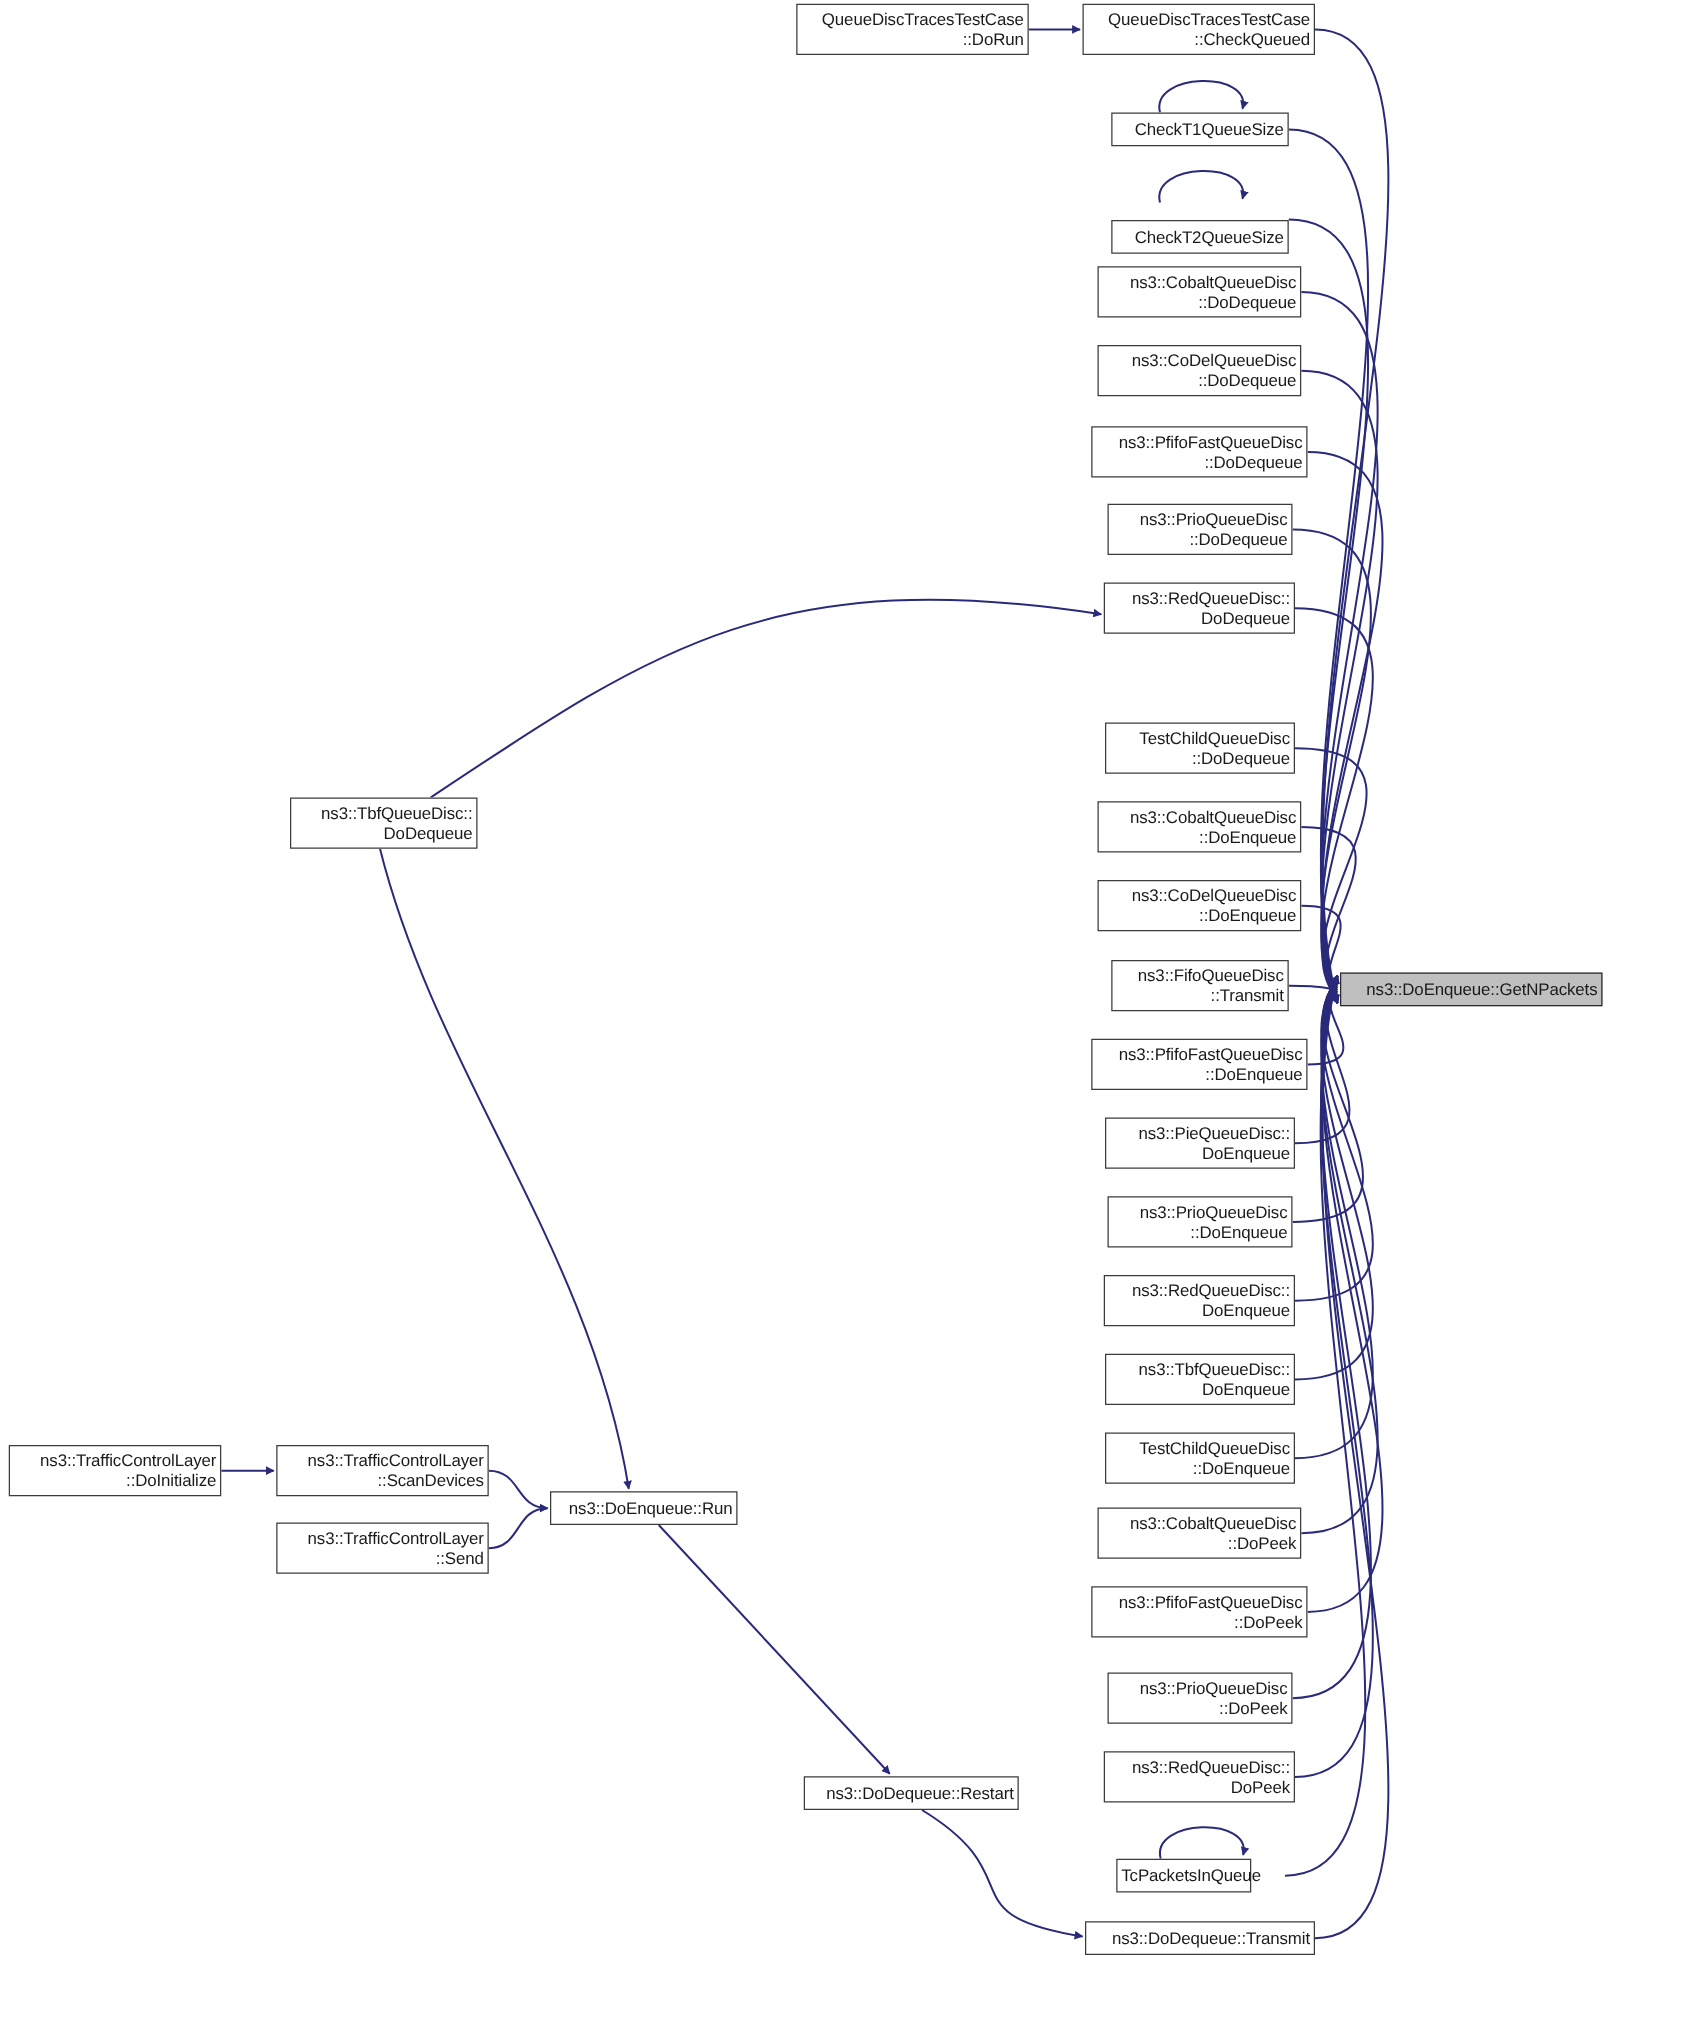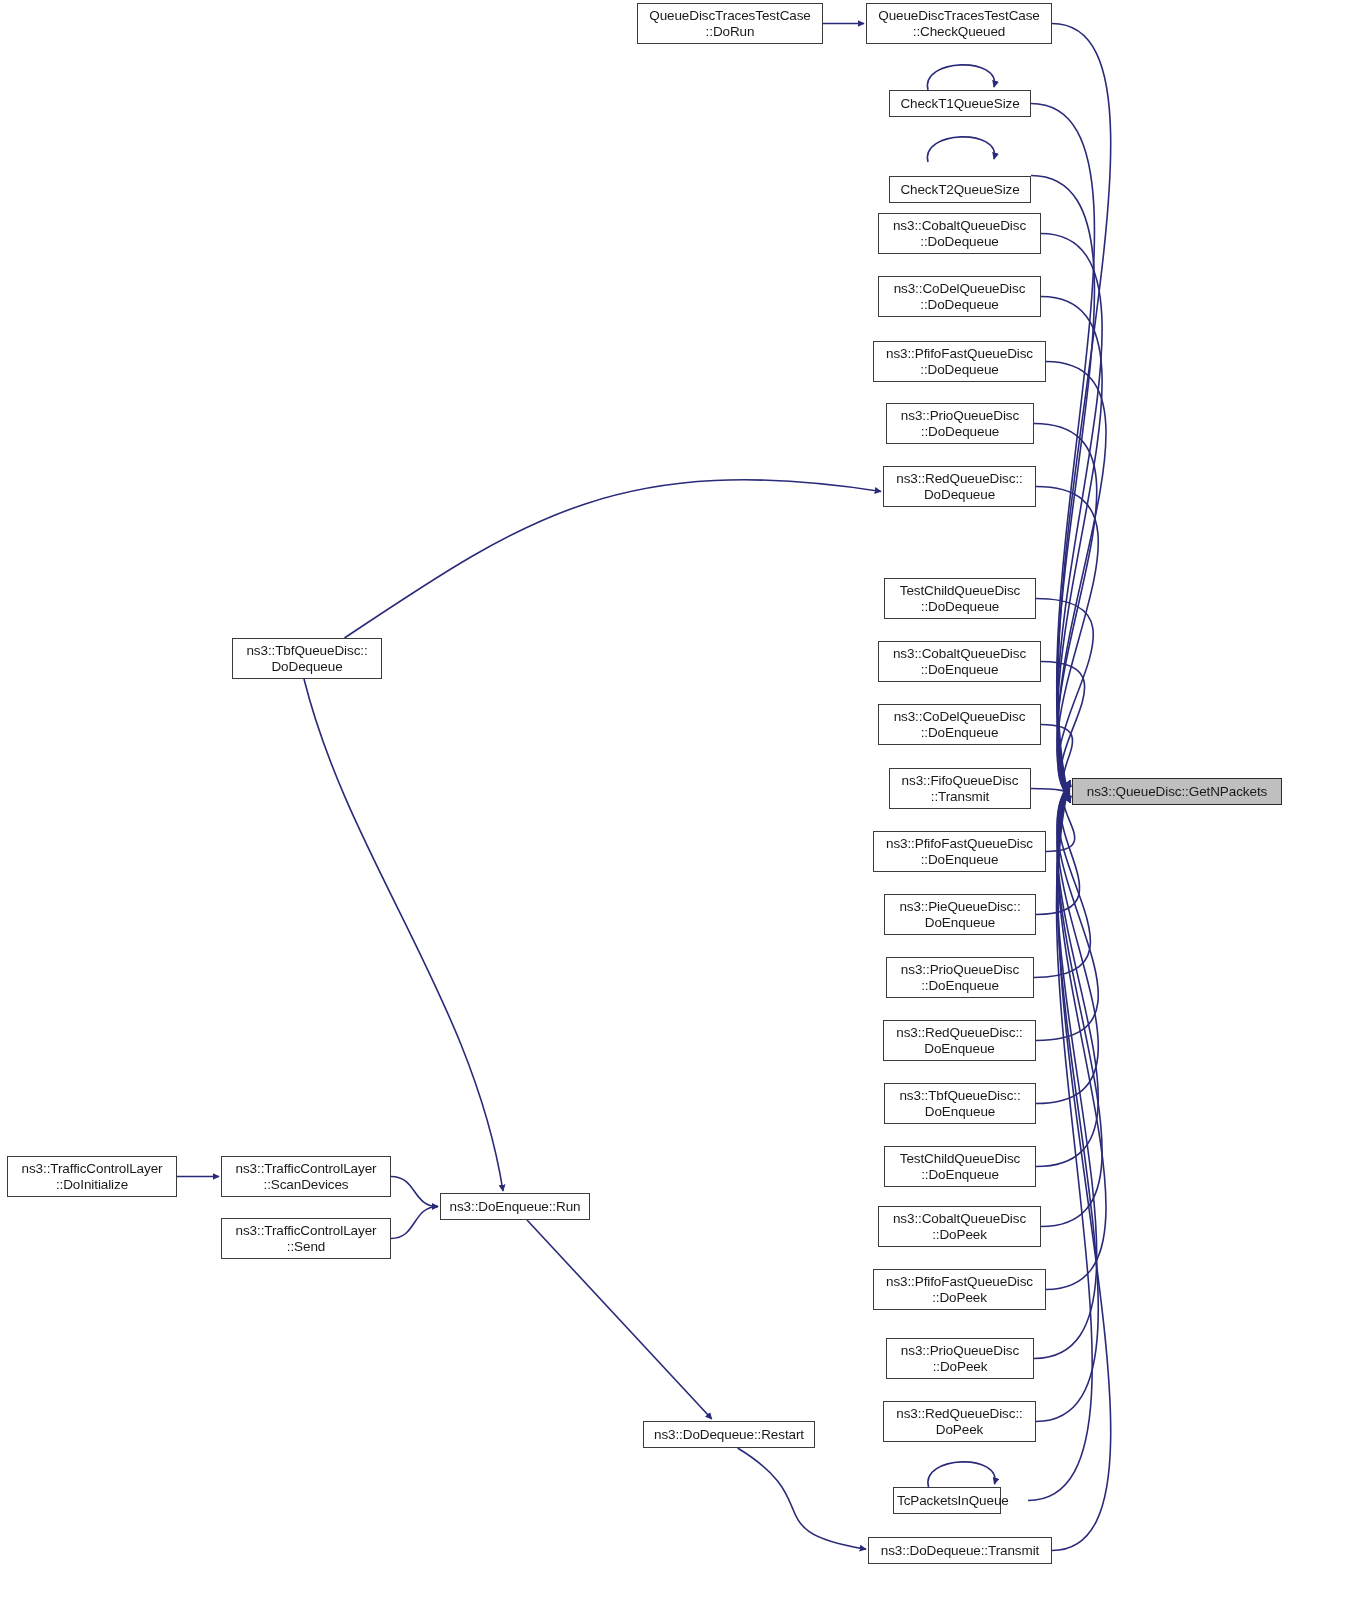--- a/index.html
+++ b/index.html
@@ -41,20 +41,21 @@
   }
   .node.highlight {
     background: #bfbfbf;
     border-color: #2b2b2b;
   }
   .node-label {
     display: block;
     width: 100%;
     padding: 0 3px;
     box-sizing: border-box;
+    text-align: right;
   }
 </style>
 </head>
 <body>
 
 <div id="graph">
   <svg id="edge-layer" viewBox="0 0 1357 1621" width="1357" height="1621" xmlns="http://www.w3.org/2000/svg">
       <defs>
         <marker id="ah" viewBox="0 0 10 10" refX="9" refY="5" markerWidth="7" markerHeight="7" orient="auto" markerUnits="userSpaceOnUse">
           <path d="M 0 0 L 10 5 L 0 10 z" fill="#2a2a7a"></path>
@@ -145,14 +146,14 @@
     <div class="node" style="left: 232px; top: 638px; width: 150px; height: 41px;"><span class="node-label">ns3::TbfQueueDisc::
 DoDequeue</span></div>
     <div class="node" style="left: 7px; top: 1156px; width: 170px; height: 41px;"><span class="node-label">ns3::TrafficControlLayer
 ::DoInitialize</span></div>
     <div class="node" style="left: 221px; top: 1156px; width: 170px; height: 41px;"><span class="node-label">ns3::TrafficControlLayer
 ::ScanDevices</span></div>
     <div class="node" style="left: 221px; top: 1218px; width: 170px; height: 41px;"><span class="node-label">ns3::TrafficControlLayer
 ::Send</span></div>
     <div class="node" style="left: 440px; top: 1193px; width: 150px; height: 27px;"><span class="node-label">ns3::DoEnqueue::Run</span></div>
     <div class="node" style="left: 643px; top: 1421px; width: 172px; height: 27px;"><span class="node-label">ns3::DoDequeue::Restart</span></div>
-    <div class="node highlight" style="left: 1072px; top: 778px; width: 210px; height: 27px;"><span class="node-label">ns3::QueueDisc::GetNPackets</span></div>
+    <div class="node highlight" style="left: 1072px; top: 778px; width: 210px; height: 27px;"><span class="node-label">ns3::DoEnqueue::GetNPackets</span></div>
   </div>
 
 </body></html>

